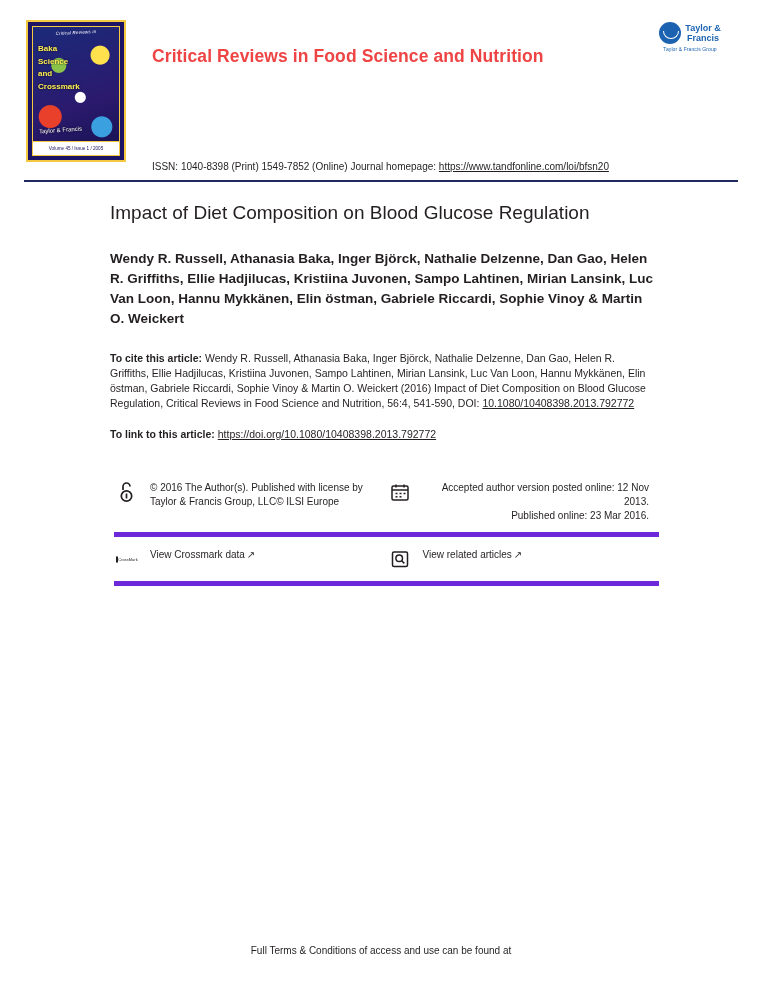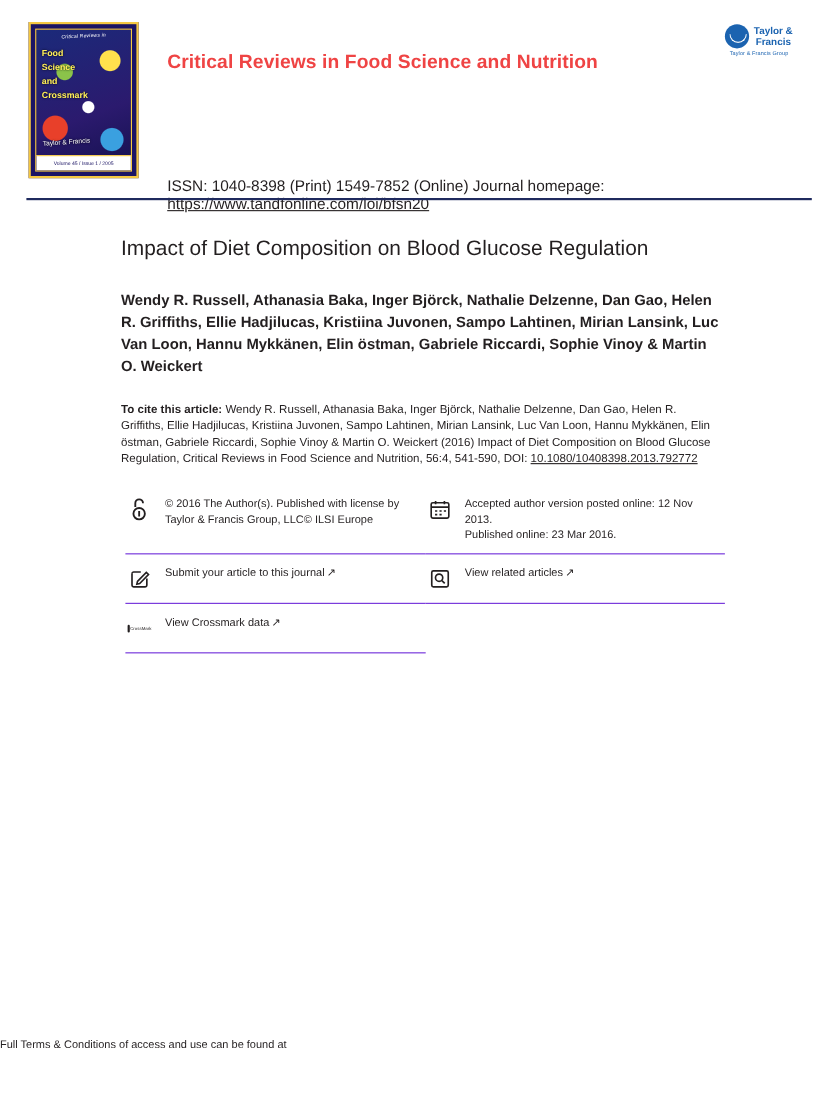--- a/index.html
+++ b/index.html
@@ -142,21 +142,21 @@
     margin-top: 2px;
     color: #1b63b0;
     font-size: 5px;
     letter-spacing: .1px;
   }
 
   .issn-line {
     position: absolute;
     left: 152px;
     top: 161px;
-    font-size: 14px;
+    font-size: 10px;
     color: #231f20;
   }
   .issn-line a {
     color: #231f20;
     text-decoration: underline;
   }
   .rule {
     position: absolute;
     left: 24px;
     right: 24px;
@@ -170,21 +170,21 @@
     position: absolute;
     left: 110px;
     top: 198px;
     width: 560px;
   }
   .article-title {
     font-size: 19px;
     line-height: 25px;
     font-weight: normal;
     color: #231f20;
-    margin: 16px 0 24px 0;
+    margin: 2px 0 24px 0;
     width: 520px;
   }
   .authors {
     font-size: 13.5px;
     line-height: 20px;
     font-weight: bold;
     color: #231f20;
     width: 545px;
     margin-bottom: 22px;
   }
@@ -213,21 +213,21 @@
     display: flex;
     flex-wrap: wrap;
     margin-left: 4px;
   }
   .metric {
     width: 50%;
     box-sizing: border-box;
     display: flex;
     align-items: flex-start;
     padding: 9px 10px 9px 0;
-    border-bottom: 1px solid #6d28d9;
+    border-bottom: 5px solid #6d28d9;
     min-height: 36px;
   }
   .metric.empty { border-bottom: none; }
   .metric .ic {
     width: 26px;
     min-width: 26px;
     height: 26px;
     margin-right: 10px;
     display: flex;
     align-items: center;
@@ -276,37 +276,38 @@
     background: #231f20;
     box-shadow: 0 3px 0 #231f20, 0 6px 0 #231f20;
   }
 
   
   .footer {
     position: absolute;
     left: 0;
     right: 0;
     bottom: 42px;
+    text-align: center;
     font-size: 10px;
     line-height: 15px;
     color: #231f20;
   }
 </style>
 </head>
 <body>
 
 <div class="page">
 
   <div class="header">
 
     <div class="cover">
       <div class="cover-inner">
         <div class="cover-toptext">Critical Reviews in</div>
         <div class="cover-title">
-          <span class="small">Food</span>
+          <span class="small">Baka</span>
           <span class="small">Science</span>
           <span class="small">and</span>
           <span class="small">Crossmark</span>
         </div>
         <div class="cover-sub">Taylor &amp; Francis</div>
         <div class="cover-band">Volume 45 / Issue 1 / 2005</div>
       </div>
     </div>
 
     <div class="journal-title">Critical Reviews in Food Science and Nutrition</div>
@@ -329,20 +330,24 @@
     <h1 class="article-title">Impact of Diet Composition on Blood Glucose Regulation</h1>
 
     <div class="authors">Wendy R. Russell, Athanasia Baka, Inger Björck, Nathalie Delzenne, Dan Gao, Helen R. Griffiths, Ellie Hadjilucas, Kristiina Juvonen, Sampo Lahtinen, Mirian Lansink, Luc Van Loon, Hannu Mykkänen, Elin östman, Gabriele Riccardi, Sophie Vinoy &amp; Martin O. Weickert</div>
 
     <div class="cite">
       <span class="lead">To cite this article:</span>
       <span>Wendy R. Russell, Athanasia Baka, Inger Björck, Nathalie Delzenne, Dan Gao, Helen R. Griffiths, Ellie Hadjilucas, Kristiina Juvonen, Sampo Lahtinen, Mirian Lansink, Luc Van Loon, Hannu Mykkänen, Elin östman, Gabriele Riccardi, Sophie Vinoy &amp; Martin O. Weickert (2016) Impact of Diet Composition on Blood Glucose Regulation, Critical Reviews in Food Science and Nutrition, 56:4, 541-590, DOI:</span>
       <a href="#">10.1080/10408398.2013.792772</a>
     </div>
 
+    <div class="link-line">
+      <span class="lead">To link to this article:</span>
+      <a href="#">https://doi.org/10.1080/10408398.2013.792772</a>
+    </div>
 
     <div class="metrics">
 
       <div class="metric">
         <span class="ic">
           <svg width="20" height="24" viewBox="0 0 20 24" fill="none" stroke="#231f20" stroke-width="1.7">
             <path d="M6 10V6.5a3.5 3.5 0 0 1 7 0"></path>
             <circle cx="9.5" cy="16" r="5.2"></circle>
             <line x1="9.5" y1="13.5" x2="9.5" y2="18.5"></line>
           </svg>
@@ -357,63 +362,51 @@
             <line x1="2" y1="8" x2="18" y2="8"></line>
             <line x1="6" y1="2.5" x2="6" y2="5.5"></line>
             <line x1="14" y1="2.5" x2="14" y2="5.5"></line>
             <line x1="5.5" y1="11.5" x2="7.5" y2="11.5"></line>
             <line x1="9.5" y1="11.5" x2="11.5" y2="11.5"></line>
             <line x1="13.5" y1="11.5" x2="15.5" y2="11.5"></line>
             <line x1="5.5" y1="14.8" x2="7.5" y2="14.8"></line>
             <line x1="9.5" y1="14.8" x2="11.5" y2="14.8"></line>
           </svg>
         </span>
-        <span class="txt" style="white-space:pre-line;">Accepted author version posted online: 12 Nov 2013.
+        <span class="txt" style="white-space:pre-line;text-align:right;">Accepted author version posted online: 12 Nov 2013.
 Published online: 23 Mar 2016.</span>
       </div>
 
+
+
       <div class="metric">
         <span class="ic">
-          <svg width="20" height="20" viewBox="0 0 20 20" fill="none" stroke="#231f20" stroke-width="1.5">
-            <path d="M3 5.5a1.5 1.5 0 0 1 1.5-1.5H11"></path>
-            <path d="M3 5.5V16a1.5 1.5 0 0 0 1.5 1.5H15A1.5 1.5 0 0 0 16.5 16V10"></path>
-            <path d="M8 12.5l8-8.2 2 2-8 8.2-2.6.6z"></path>
-          </svg>
+          <span class="crossmark">
+            <span class="box"></span>
+            CrossMark
+          </span>
         </span>
         <span class="txt">
-          <span>Submit your article to this journal</span><span class="ext">↗</span>
+          <span>View Crossmark data</span><span class="ext">↗</span>
         </span>
       </div>
-
 
       <div class="metric">
         <span class="ic">
           <svg width="20" height="20" viewBox="0 0 20 20" fill="none" stroke="#231f20" stroke-width="1.5">
             <rect x="2.5" y="3" width="15" height="14.5" rx="1.5"></rect>
             <circle cx="9.2" cy="9.2" r="3.3"></circle>
             <line x1="11.7" y1="11.8" x2="14.3" y2="14.4"></line>
           </svg>
         </span>
         <span class="txt">
           <span>View related articles</span><span class="ext">↗</span>
         </span>
       </div>
 
-      <div class="metric">
-        <span class="ic">
-          <span class="crossmark">
-            <span class="box"></span>
-            CrossMark
-          </span>
-        </span>
-        <span class="txt">
-          <span>View Crossmark data</span><span class="ext">↗</span>
-        </span>
-      </div>
-
 
       <div class="metric empty"></div>
 
     </div>
   </div>
 
   <div class="footer">
     <div>Full Terms &amp; Conditions of access and use can be found at</div>
   </div>
 

